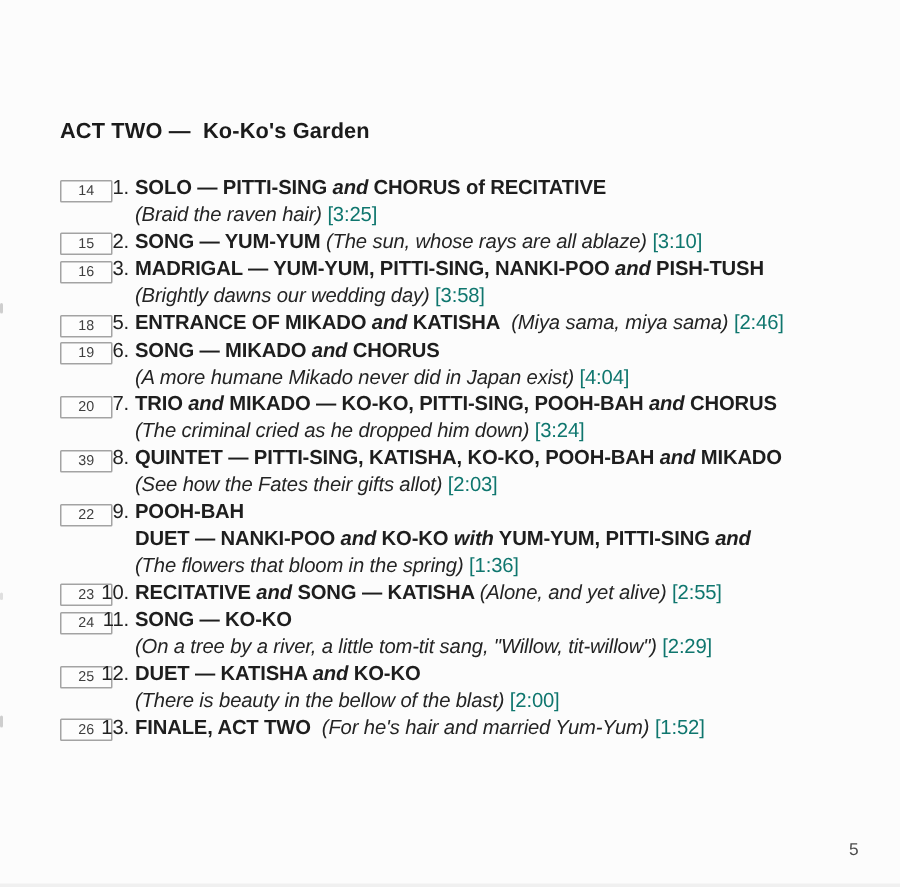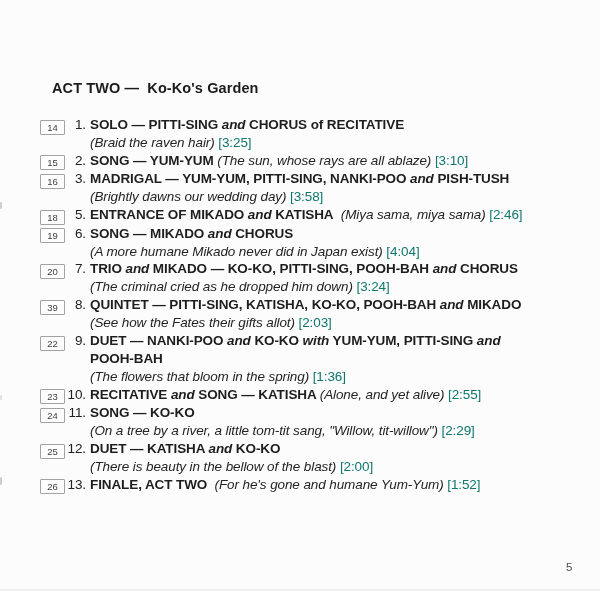--- a/index.html
+++ b/index.html
@@ -5,32 +5,32 @@
   html,body{margin:0;padding:0;background:#e9e9e9;}
   .page{
     position:relative;
     width:600px;height:591px;
     background:#fcfcfc;
     overflow:hidden;
     font-family:"Liberation Sans","DejaVu Sans",sans-serif;
     color:#1e1e1e;
   }
   .act-heading{
-    position:absolute;left:52px;top:79px;
+    position:absolute;left:40px;top:79px;
     font-size:14.5px;font-weight:bold;line-height:18px;
     letter-spacing:.1px;white-space:pre-wrap;color:#1b1b1b;
   }
   .track-list{
     position:absolute;left:0;top:116px;width:600px;
   }
   .track{display:grid;grid-template-columns:40px 18px 28px 1fr;}
   .cell-box{grid-column:2;}
   .badge{
     display:inline-block;box-sizing:border-box;
-    width:25px;height:15px;margin-top:3.5px;
+    width:35px;height:15px;margin-top:3.5px;
     border:1px solid #a3a3a3;border-radius:1px;background:#fdfdfd;
     font-size:9.5px;line-height:13px;text-align:center;color:#3f3f3f;
   }
   .cell-num{
     grid-column:3;text-align:right;
     font-size:13.5px;line-height:17.9px;color:#222;
     letter-spacing:-.1px;
   }
   .cell-content{grid-column:4;padding-left:4px;}
   .tline{
@@ -110,22 +110,22 @@
         <div class="cell-num">8.</div>
         <div class="cell-content">
           <div class="tline"><span class="s-b">QUINTET — PITTI-SING, KATISHA, KO-KO, POOH-BAH </span><span class="s-bi">and</span><span class="s-b"> MIKADO</span></div>
           <div class="tline"><span class="s-i">(See how the Fates their gifts allot)</span><span class="s-r"> [2:03]</span></div>
         </div>
       </div>
       <div class="track">
         <div class="cell-box"><span class="badge">22</span></div>
         <div class="cell-num">9.</div>
         <div class="cell-content">
+          <div class="tline"><span class="s-b">POOH-BAH</span></div>
           <div class="tline"><span class="s-b">DUET — NANKI-POO </span><span class="s-bi">and</span><span class="s-b"> KO-KO </span><span class="s-bi">with</span><span class="s-b"> YUM-YUM, PITTI-SING </span><span class="s-bi">and</span></div>
-          <div class="tline"><span class="s-b">POOH-BAH</span></div>
           <div class="tline"><span class="s-i">(The flowers that bloom in the spring)</span><span class="s-r"> [1:36]</span></div>
         </div>
       </div>
       <div class="track">
         <div class="cell-box"><span class="badge">23</span></div>
         <div class="cell-num">10.</div>
         <div class="cell-content">
           <div class="tline"><span class="s-b">RECITATIVE </span><span class="s-bi">and</span><span class="s-b"> SONG — KATISHA </span><span class="s-i">(Alone, and yet alive)</span><span class="s-r"> [2:55]</span></div>
         </div>
       </div>
@@ -142,21 +142,21 @@
         <div class="cell-num">12.</div>
         <div class="cell-content">
           <div class="tline"><span class="s-b">DUET — KATISHA </span><span class="s-bi">and</span><span class="s-b"> KO-KO</span></div>
           <div class="tline"><span class="s-i">(There is beauty in the bellow of the blast)</span><span class="s-r"> [2:00]</span></div>
         </div>
       </div>
       <div class="track">
         <div class="cell-box"><span class="badge">26</span></div>
         <div class="cell-num">13.</div>
         <div class="cell-content">
-          <div class="tline"><span class="s-b">FINALE, ACT TWO</span><span class="s-i">  (For he's gone and humane Yum-Yum)</span><span class="s-r"> [1:52]</span></div>
+          <div class="tline"><span class="s-b">FINALE, ACT TWO</span><span class="s-i">  (For he's hair and married Yum-Yum)</span><span class="s-r"> [1:52]</span></div>
         </div>
       </div>
     </div>
 
   <div class="page-number">5</div>
 
   <div class="scan-artifact art1"></div>
   <div class="scan-artifact art2"></div>
   <div class="scan-artifact art3"></div>
   <div class="edge-bottom"></div>

